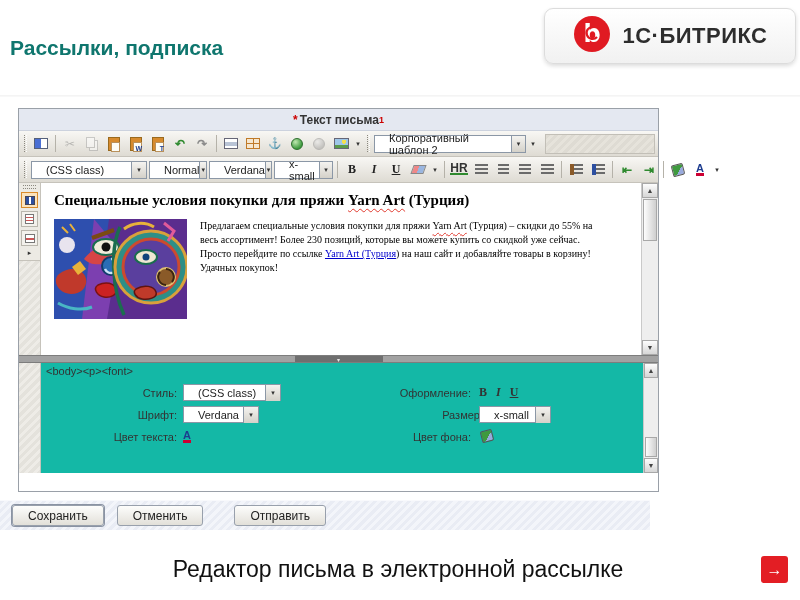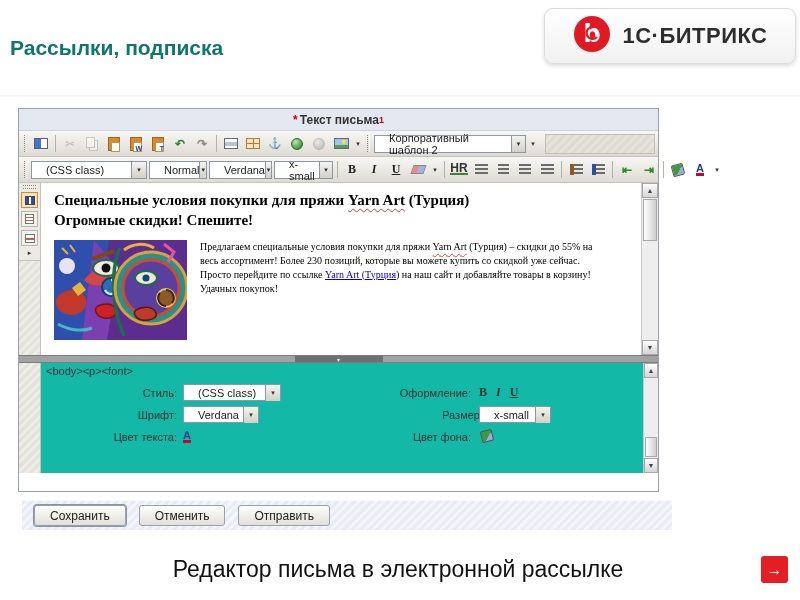--- a/index.html
+++ b/index.html
@@ -127,27 +127,27 @@
   .pform { flex:1; position:relative; }
   .crumb { position:absolute; left:5px; top:2px; color:#333; }
   .plabel { position:absolute; width:108px; text-align:right; }
   .pdd { position:absolute; height:17px; }
   .pbiu { position:absolute; display:flex; gap:9px; font-family:"Liberation Serif",serif; font-size:12px; }
   .picon { position:absolute; }
   .pscroll { width:15px; background:#eeeeee; border-left:1px solid #c9c9c9; display:flex; flex-direction:column; }
   .pthumb { flex:none; height:20px; margin:1px; background:linear-gradient(90deg,#fdfdfd,#cfcfcf); border:1px solid #a8a8a8; }
 
   
-  .action-bar { position:absolute; left:22px; top:500px; width:650px; height:30px;
+  .action-bar { position:absolute; left:0; top:500px; width:650px; height:30px;
     background:repeating-linear-gradient(135deg,#e9ecf4 0 3px,#f3f5fa 3px 6px);
     border-top:1px solid #f8f9fc; display:flex; align-items:center; gap:13px; padding-left:12px; }
   .abtn { height:21px; padding:0 15px; font-size:12px; color:#222; background:linear-gradient(#fdfdfc,#e2e0d9);
     border:1px solid #98a0ac; border-radius:3px; display:flex; align-items:center; font-family:"Liberation Sans",sans-serif; }
   .abtn.default { box-shadow:0 0 0 1px #8a93a3; }
-  .abtn.gap { }
+  .abtn.gap { margin-left:18px; }
 
   .caption { position:absolute; left:398px; top:556px; transform:translateX(-50%); font-size:23px; color:#111; white-space:nowrap; }
   .next { position:absolute; left:761px; top:556px; width:27px; height:27px; background:#e31e24; border-radius:3px;
     color:#fff; display:flex; align-items:center; justify-content:center; font-size:16px; font-weight:bold; }
 </style>
 </head>
 <body>
 
 <div class="slide">
 
@@ -301,21 +301,20 @@
         <span class="rail-btn">
             <span class="ri-pan"></span>
           </span>
         <span class="rail-x">▸</span>
         <span class="rail-hatch"></span>
       </div>
 
       <div class="content">
         <div class="heading">
           <span>Специальные условия покупки для пряжи </span><span class="sp">Yarn Art</span><span> (Турция)</span><br>
-          <span>Огромные скидки! Спешите!</span>
         </div>
         <div class="crow">
           <span class="art">
             <svg width="133" height="100" viewBox="0 0 133 100">
               <rect width="133" height="100" fill="#5b2d8e"></rect>
               <path d="M0 0h55l-14 100H0z" fill="#2e4fae"></path>
               <path d="M40 0l25 30-12 70H28z" fill="#7c3fb0"></path>
               <circle cx="13" cy="26" r="8" fill="#e8e4ee"></circle>
               <path d="M8 8l6 6M16 5l5 7" stroke="#e8b23a" stroke-width="2"></path>
               <path d="M5 55c10-8 22-6 26 2s-2 18-14 18S-3 62 5 55z" fill="#c0392b"></path>

